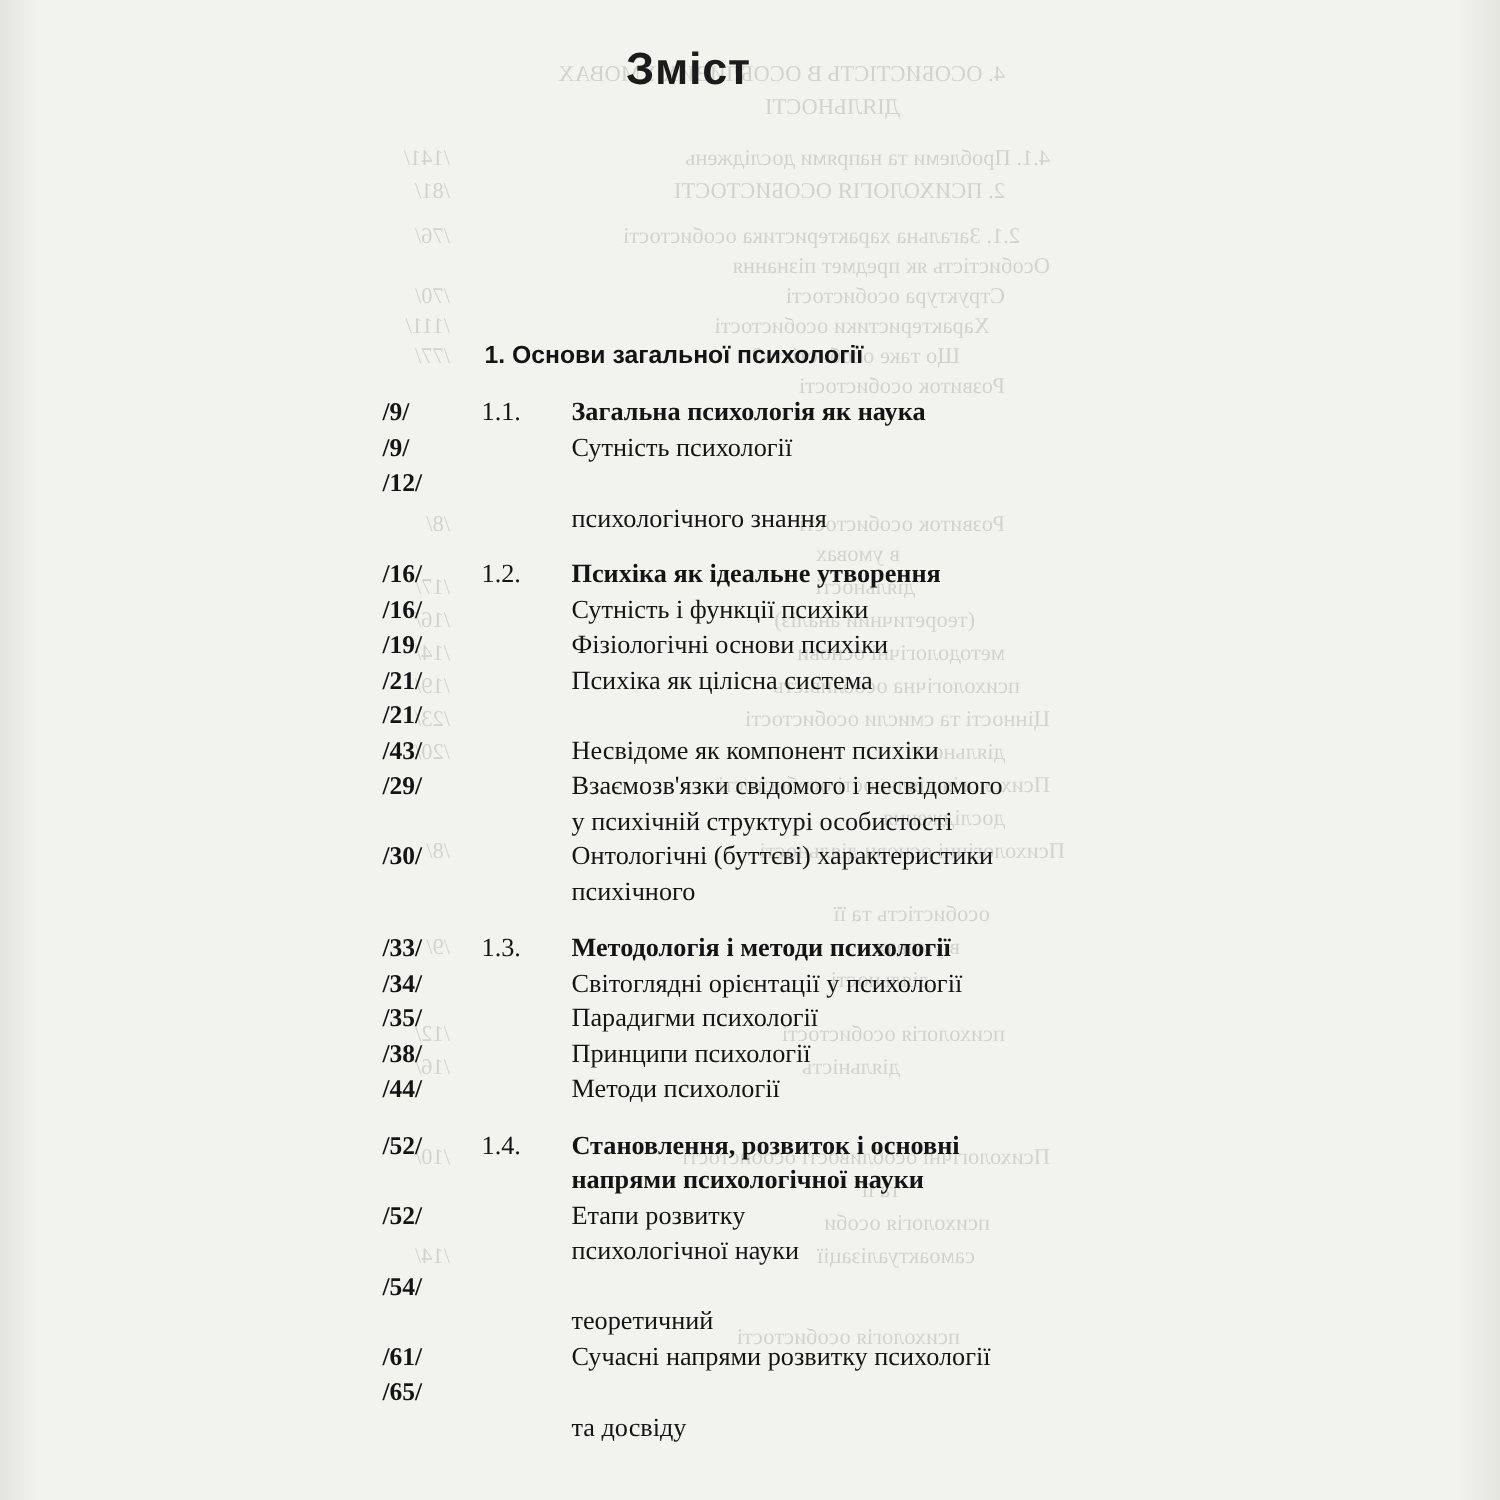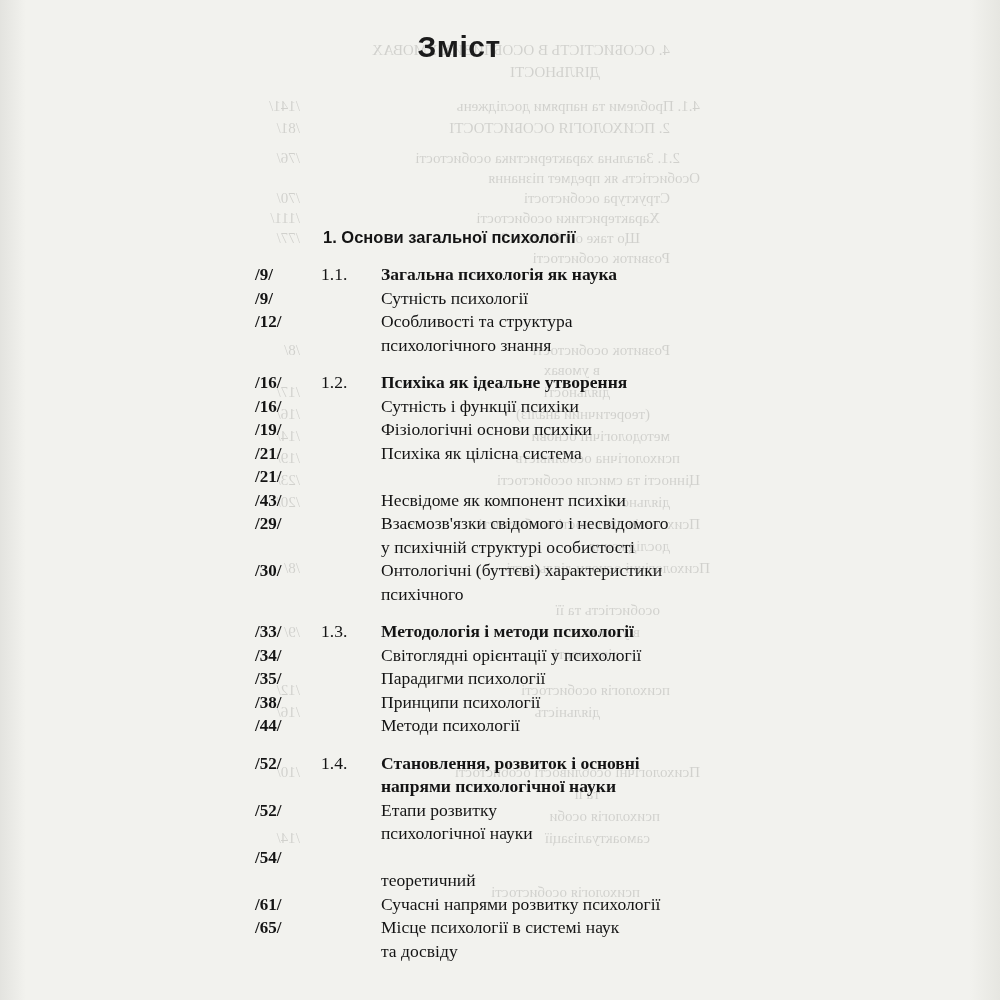--- a/index.html
+++ b/index.html
@@ -193,21 +193,20 @@
             <span class="txt">Загальна психологія як наука</span>
           </div>
           <div class="row sub">
             <span class="pg">/9/</span>
             <span class="num"></span>
             <span class="txt">Сутність психології</span>
           </div>
           <div class="row sub">
             <span class="pg">/12/</span>
             <span class="num"></span>
-            <span class="txt">Особливості та структура</span>
           </div>
           <div class="row sub cont">
             <span class="pg"></span>
             <span class="num"></span>
             <span class="txt">психологічного знання</span>
           </div>
         </div>
         <div class="group">
           <div class="row head">
             <span class="pg">/16/</span>
@@ -317,21 +316,20 @@
             <span class="txt">теоретичний</span>
           </div>
           <div class="row sub">
             <span class="pg">/61/</span>
             <span class="num"></span>
             <span class="txt">Сучасні напрями розвитку психології</span>
           </div>
           <div class="row sub">
             <span class="pg">/65/</span>
             <span class="num"></span>
-            <span class="txt">Місце психології в системі наук</span>
           </div>
           <div class="row sub cont">
             <span class="pg"></span>
             <span class="num"></span>
             <span class="txt">та досвіду</span>
           </div>
         </div>
       </div>
   </div>
 

